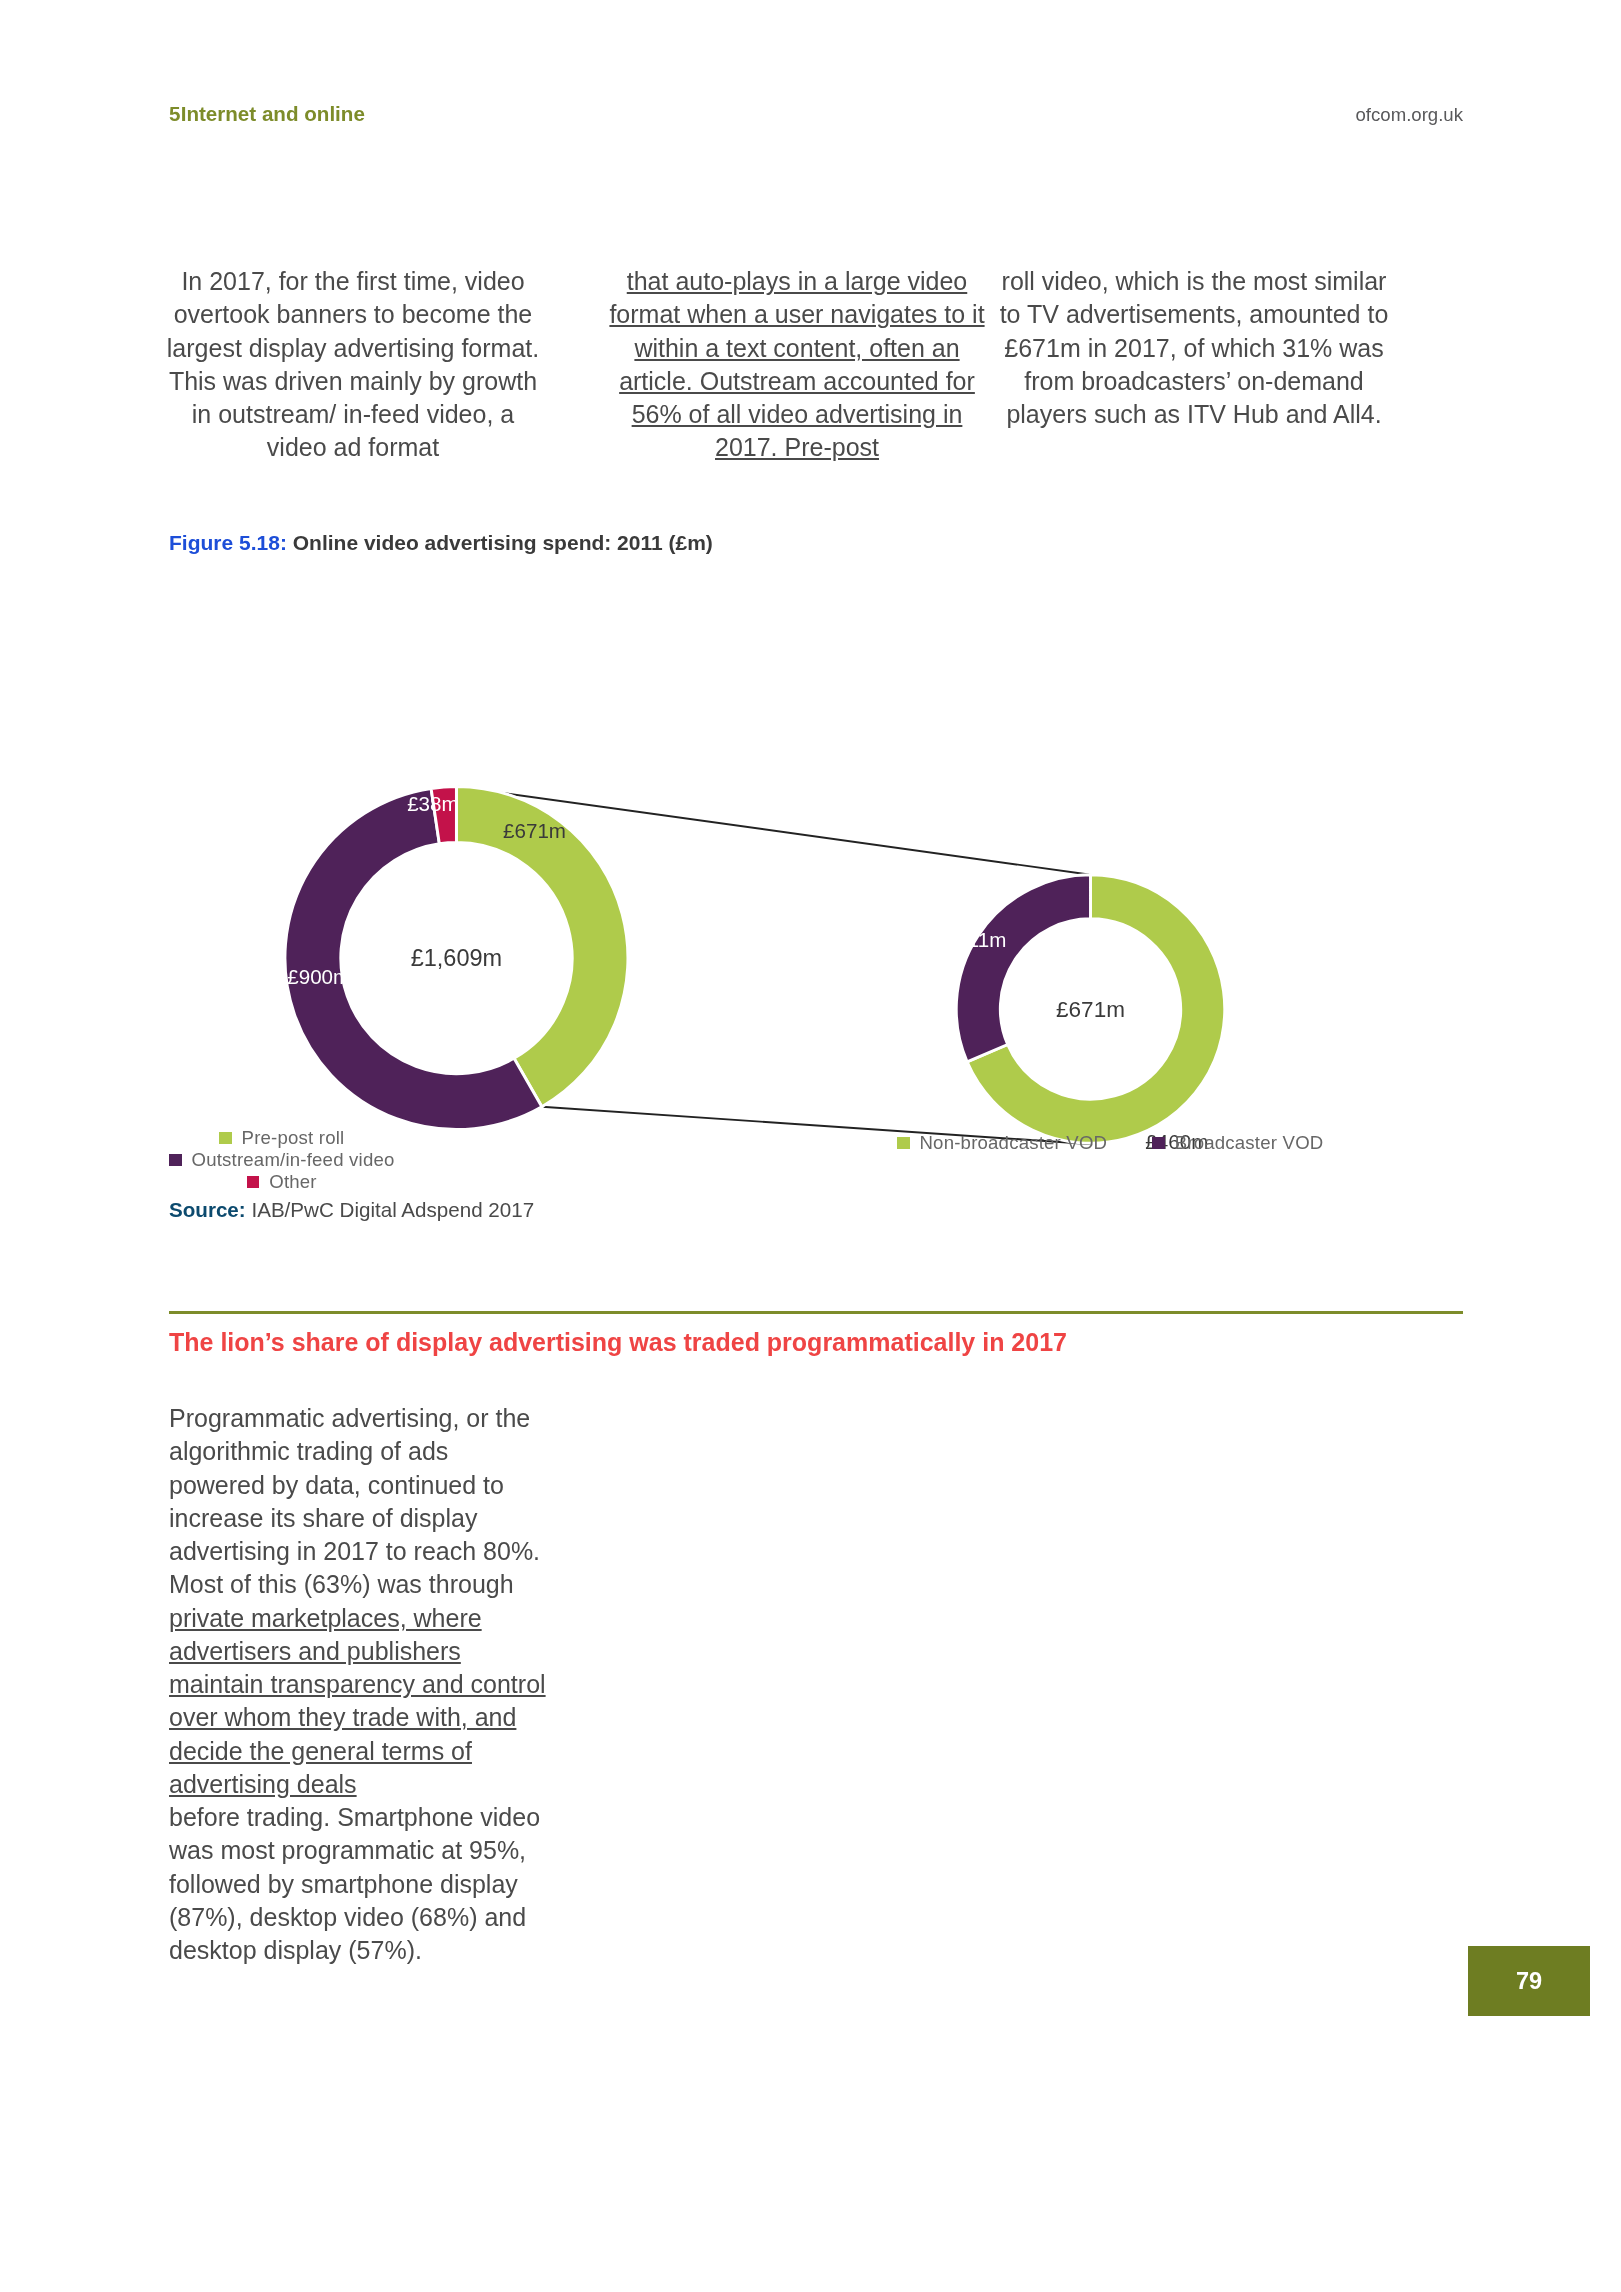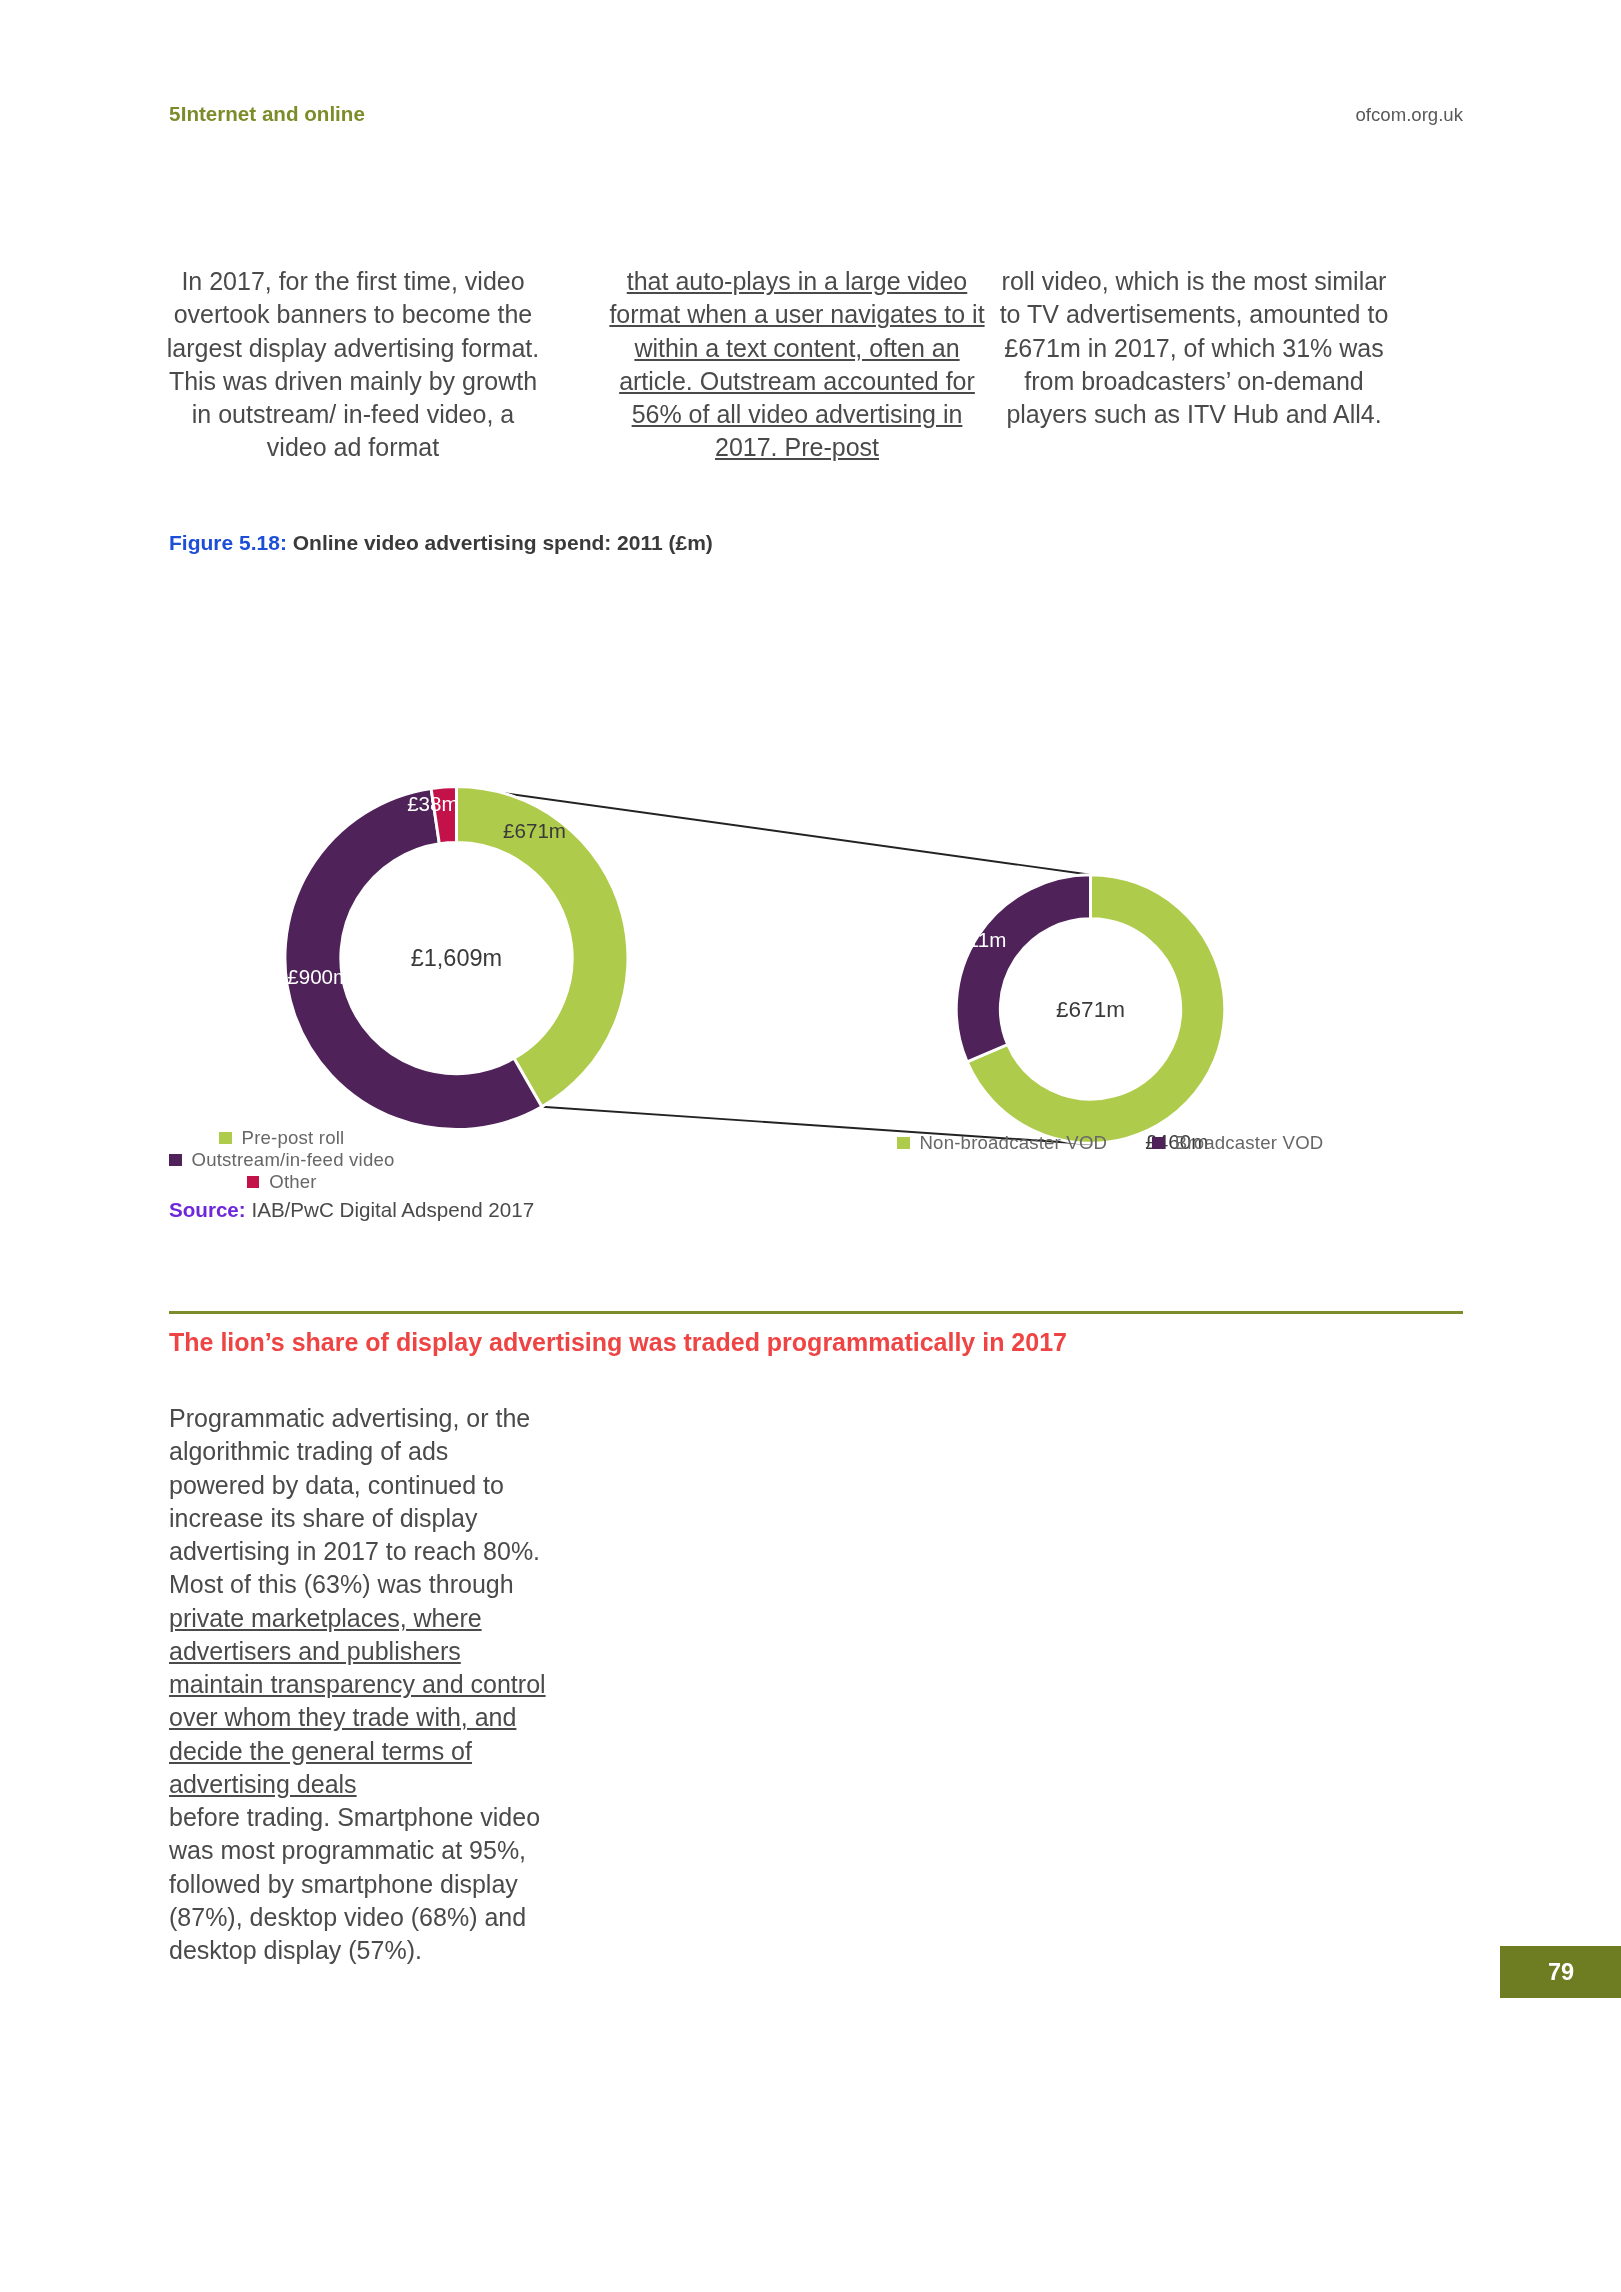--- a/index.html
+++ b/index.html
@@ -40,28 +40,28 @@
 
   
   .legend{position:absolute;display:flex;align-items:center;}
   #legend-left{left:169px;top:1127px;flex-direction:column;}
   #legend-right{left:897px;top:1132px;}
   .leg-item{display:flex;align-items:center;margin-right:45px;white-space:nowrap;}
   .leg-swatch{width:12.7px;height:12.7px;margin-right:9.8px;display:inline-block;}
   .leg-label{font-size:18.6px;color:#676767;letter-spacing:0.2px;}
 
   .source{position:absolute;left:169px;top:1198px;font-size:20.6px;color:#4a4a4a;}
-  .source b{color:#6d28d9;margin-top:36px;}
+  .source b{color:#0c4a6e;margin-top:36px;}
 
   
   .divider{position:absolute;left:169px;top:1311px;width:1294px;height:2.9px;background:#7d8c2a;}
   .sec-head{position:absolute;left:169px;top:1328px;font-size:25px;font-weight:bold;color:#ef4444;white-space:nowrap;}
 
   
-  .pagenum{position:absolute;left:1500px;top:1946px;width:122px;height:52px;background:#6e7d22;
+  .pagenum{position:absolute;left:1468px;top:1946px;width:122px;height:70px;background:#6e7d22;
            color:#ffffff;font-size:23.5px;font-weight:bold;display:flex;align-items:center;justify-content:center;}
 </style>
 </head>
 <body>
 
 <div class="page">
 
   <div class="hdr">
     <div class="hdr-left">
       <span class="hdr-num">5</span>

